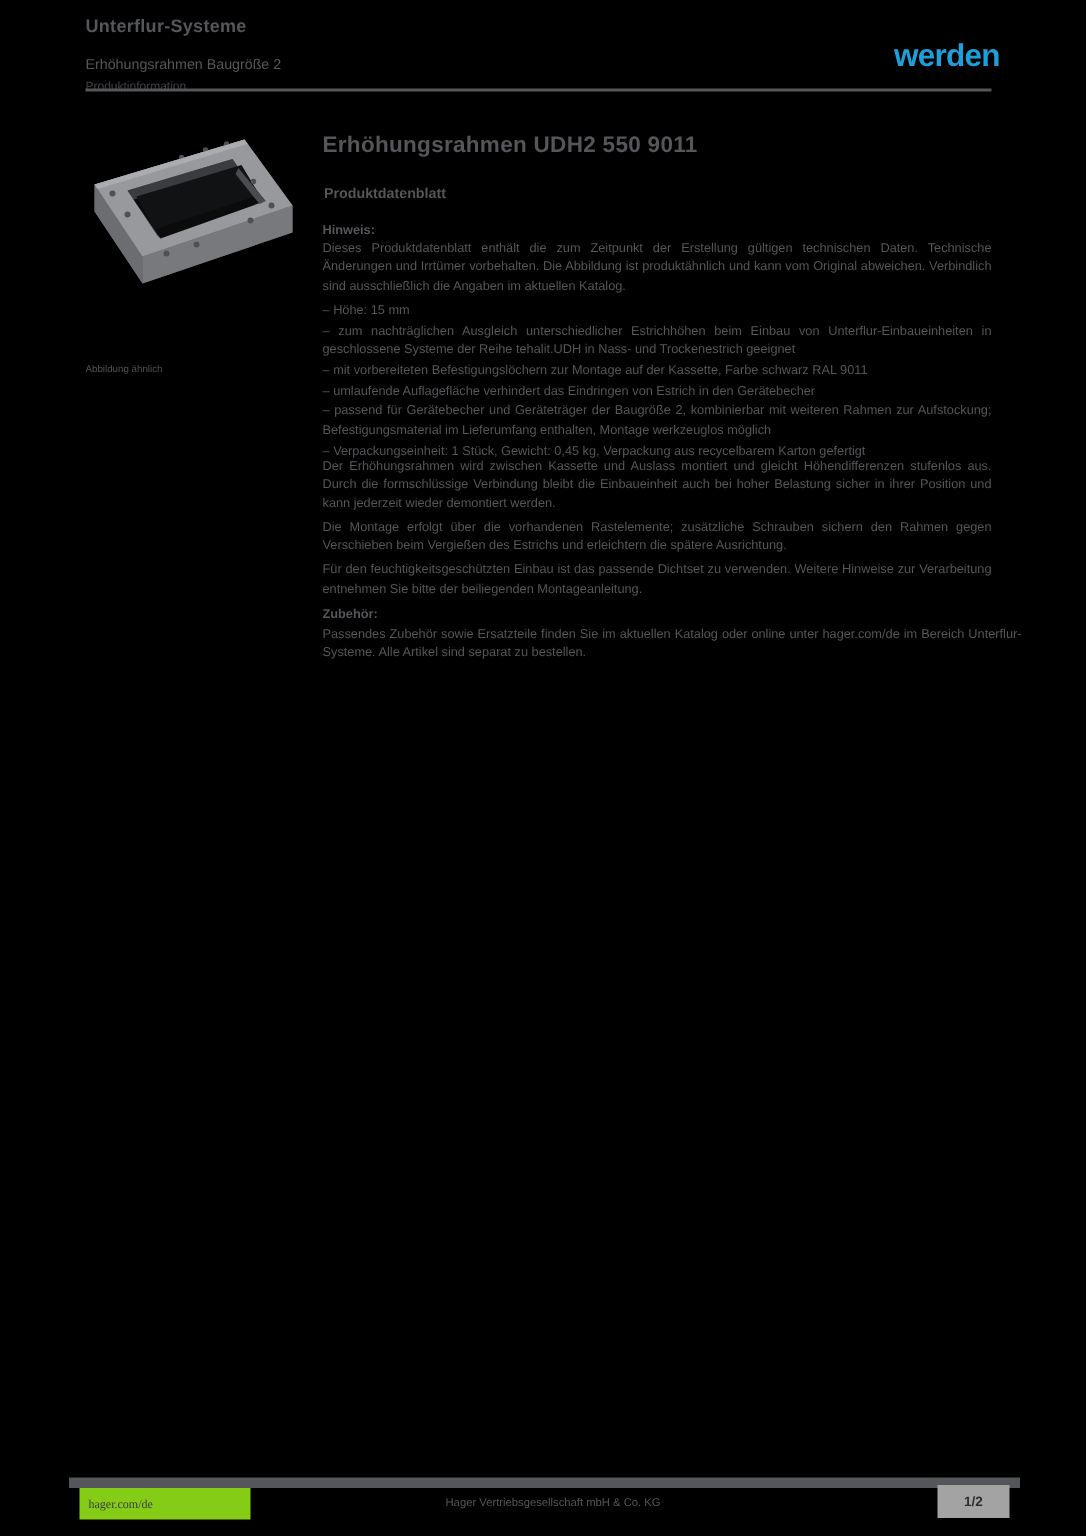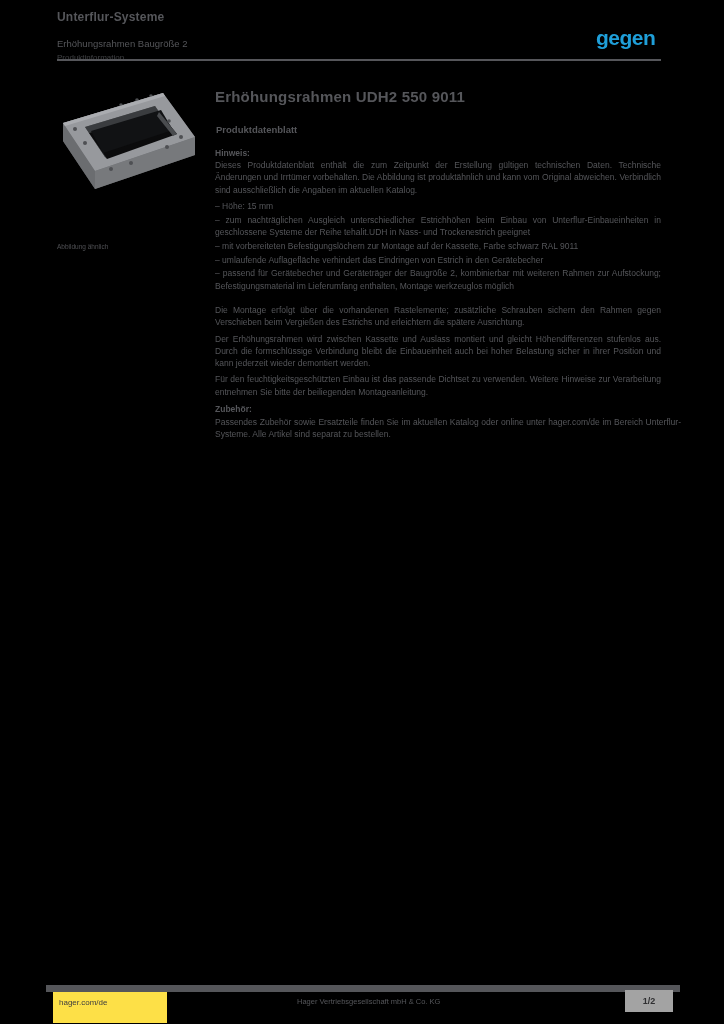--- a/index.html
+++ b/index.html
@@ -28,36 +28,36 @@
   .notelabel{position:absolute;left:0;top:148px;font-size:8.5px;font-weight:bold;line-height:11px;}
   .notetext{position:absolute;left:0;top:159px;width:446px;font-size:8.5px;line-height:12.3px;text-align:justify;}
   .bullets{position:absolute;left:0;top:200px;width:446px;font-size:8.5px;line-height:12.3px;}
   .bullets .bi{margin-bottom:1.5px;text-align:justify;}
   .paras{position:absolute;left:0;top:304px;width:446px;font-size:8.5px;line-height:12.3px;}
   .paras p{margin:0 0 4px 0;text-align:justify;}
   .acclabel{position:absolute;left:0;top:404px;font-size:8.5px;font-weight:bold;line-height:11px;}
   .acctext{position:absolute;left:0;top:416px;width:466px;font-size:8.5px;line-height:12.3px;text-align:justify;}
   
   .fband{left:46px;top:985px;width:634px;height:7px;background:#55565a;}
-  .fwhite{left:53px;top:992px;width:114px;height:31px;background:#fde047;}
+  .fwhite{left:53px;top:992px;width:114px;height:21px;background:#84cc16;font-family:Liberation Serif, serif;}
   .fwhite span{display:block;font-size:8px;color:#3d3d3f;line-height:21px;padding-left:6px;}
   .fcompany{left:297px;top:997px;font-size:7.5px;color:#55565a;line-height:10px;}
   .fpage{left:625px;top:990px;width:48px;height:22px;background:#a3a3a3;text-align:center;}
   .fpage span{font-size:9px;color:#2f2f31;line-height:22px;font-weight:bold;}
 </style>
 </head>
 <body>
 
 <div class="abs hdr">
   <div class="l1">Unterflur-Systeme</div>
   <div class="l3">Erhöhungsrahmen Baugröße 2</div>
   <div class="l4">Produktinformation</div>
 </div>
 
-<div class="abs logo">gegen</div>
+<div class="abs logo">werden</div>
 
 <div class="abs rule"></div>
 
 <div class="abs photo">
   <svg width="145" height="110" viewBox="0 0 145 110">
 
     <polygon points="8,38 108,8 140,52 140,70 40,104 8,56" fill="#595b5e"></polygon>
     <polygon points="8,38 40,86 40,104 8,56" fill="#6b6d70"></polygon>
     <polygon points="40,86 140,52 140,70 40,104" fill="#77797c"></polygon>
 
@@ -92,25 +92,26 @@
   <div class="doclabel">Produktdatenblatt</div>
   <div class="notelabel">Hinweis:</div>
   <div class="notetext">Dieses Produktdatenblatt enthält die zum Zeitpunkt der Erstellung gültigen technischen Daten. Technische Änderungen und Irrtümer vorbehalten. Die Abbildung ist produktähnlich und kann vom Original abweichen. Verbindlich sind ausschließlich die Angaben im aktuellen Katalog.</div>
 
   <div class="bullets">
     <div class="bi">– Höhe: 15 mm</div>
     <div class="bi">– zum nachträglichen Ausgleich unterschiedlicher Estrichhöhen beim Einbau von Unterflur-Einbaueinheiten in geschlossene Systeme der Reihe tehalit.UDH in Nass- und Trockenestrich geeignet</div>
     <div class="bi">– mit vorbereiteten Befestigungslöchern zur Montage auf der Kassette, Farbe schwarz RAL 9011</div>
     <div class="bi">– umlaufende Auflagefläche verhindert das Eindringen von Estrich in den Gerätebecher</div>
     <div class="bi">– passend für Gerätebecher und Geräteträger der Baugröße 2, kombinierbar mit weiteren Rahmen zur Aufstockung; Befestigungsmaterial im Lieferumfang enthalten, Montage werkzeuglos möglich</div>
+    <div class="bi">– Verpackungseinheit: 1 Stück, Gewicht: 0,45 kg, Verpackung aus recycelbarem Karton gefertigt</div>
   </div>
 
   <div class="paras">
+    <p>Der Erhöhungsrahmen wird zwischen Kassette und Auslass montiert und gleicht Höhendifferenzen stufenlos aus. Durch die formschlüssige Verbindung bleibt die Einbaueinheit auch bei hoher Belastung sicher in ihrer Position und kann jederzeit wieder demontiert werden.</p>
     <p>Die Montage erfolgt über die vorhandenen Rastelemente; zusätzliche Schrauben sichern den Rahmen gegen Verschieben beim Vergießen des Estrichs und erleichtern die spätere Ausrichtung.</p>
-    <p>Der Erhöhungsrahmen wird zwischen Kassette und Auslass montiert und gleicht Höhendifferenzen stufenlos aus. Durch die formschlüssige Verbindung bleibt die Einbaueinheit auch bei hoher Belastung sicher in ihrer Position und kann jederzeit wieder demontiert werden.</p>
     <p>Für den feuchtigkeitsgeschützten Einbau ist das passende Dichtset zu verwenden. Weitere Hinweise zur Verarbeitung entnehmen Sie bitte der beiliegenden Montageanleitung.</p>
   </div>
 
   <div class="acclabel">Zubehör:</div>
   <div class="acctext">Passendes Zubehör sowie Ersatzteile finden Sie im aktuellen Katalog oder online unter hager.com/de im Bereich Unterflur-Systeme. Alle Artikel sind separat zu bestellen.</div>
 </div>
 
 <div class="abs fband"></div>
 <div class="abs fwhite">
   <span>hager.com/de</span>

